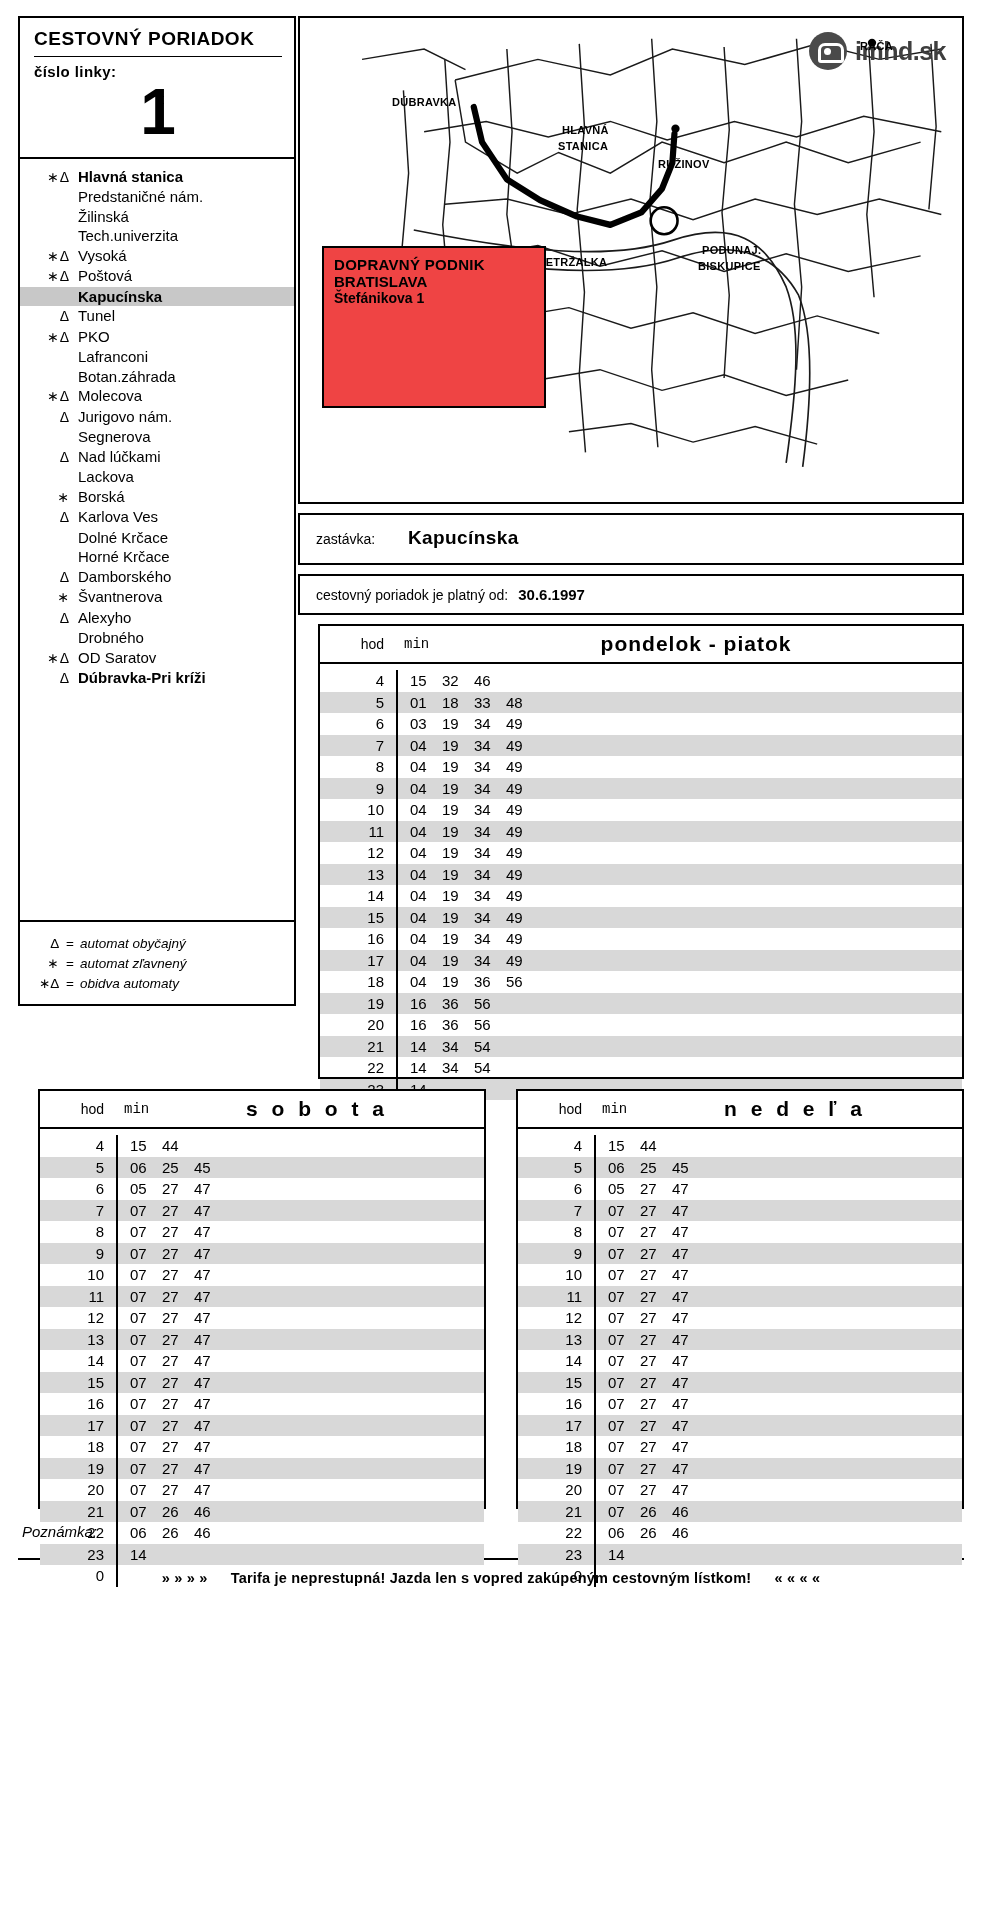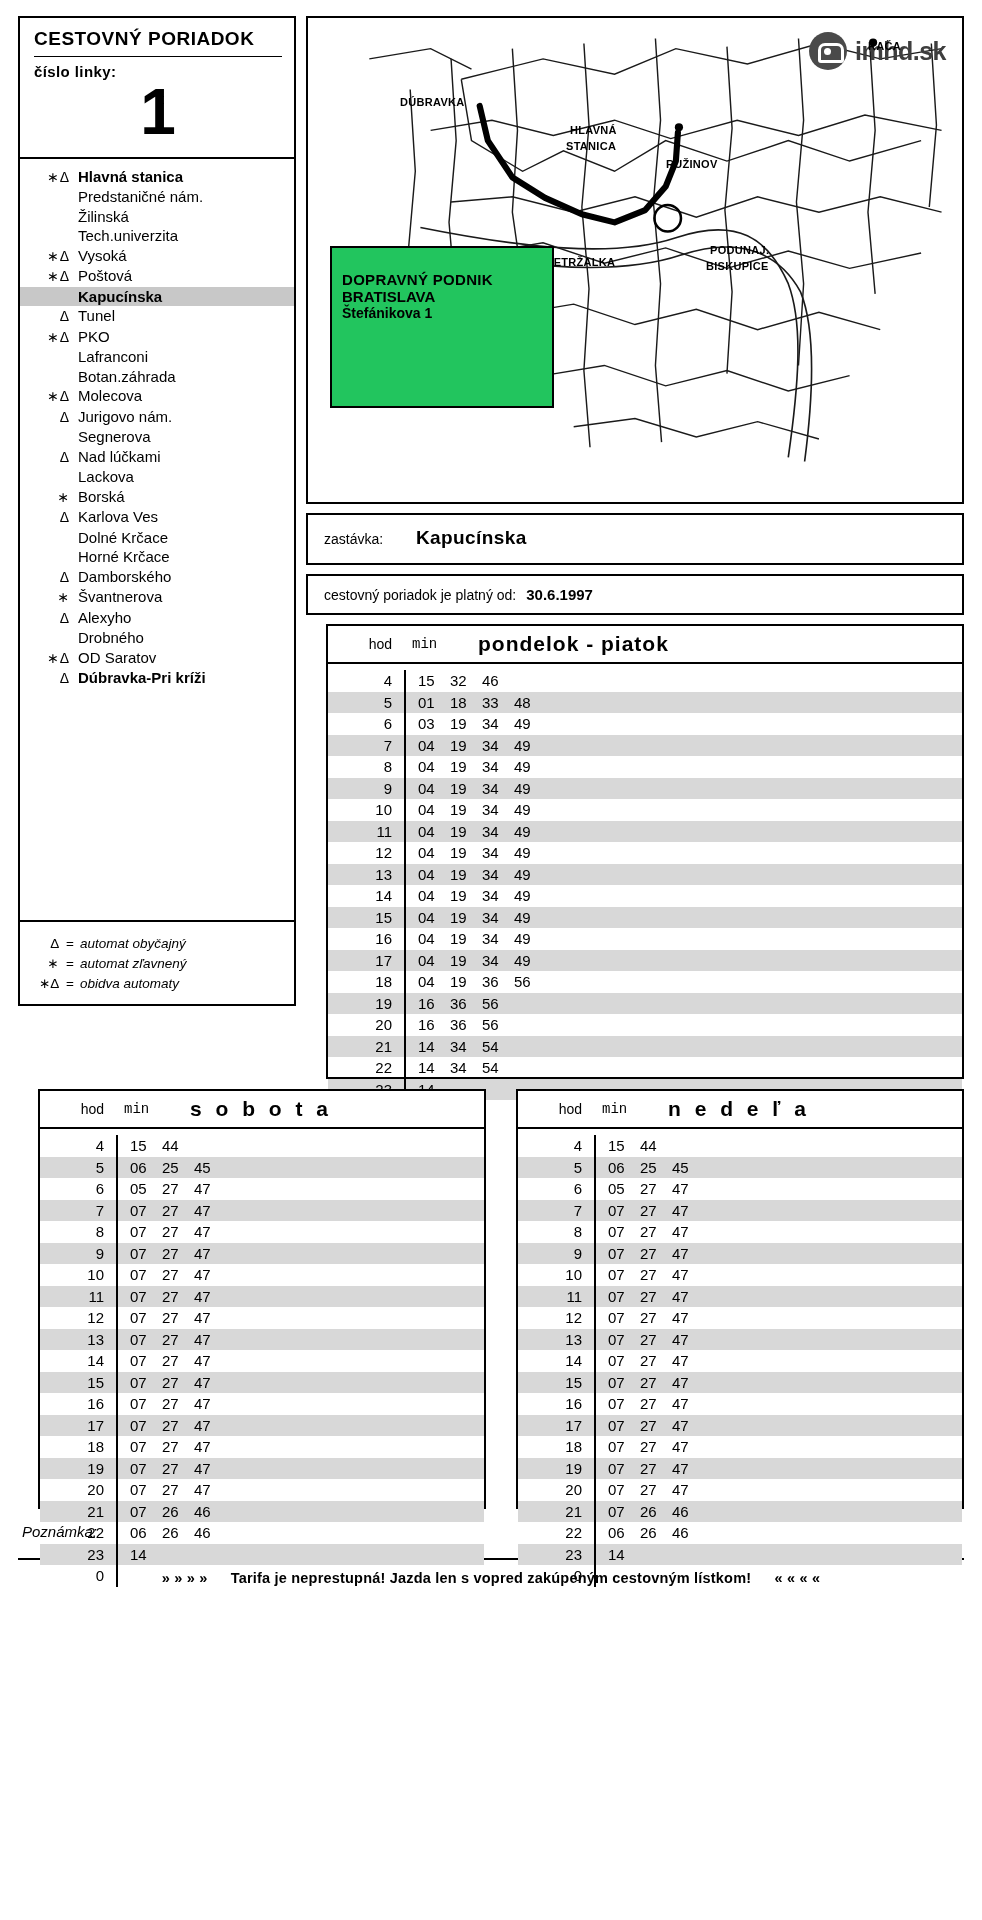--- a/index.html
+++ b/index.html
@@ -9,21 +9,21 @@
     color:#000;
     position:relative;
     overflow:hidden;
   }
   .page{
     position:absolute;
     left:18px;top:16px;
     width:946px;height:1888px;
   }
   
-  .top-row{display:flex;gap:10px;align-items:flex-start;}
+  .top-row{display:flex;gap:2px;align-items:flex-start;}
   .panel{border:2px solid #000;background:#fff;box-sizing:border-box;}
 
   
   .left-col{width:278px;height:990px;position:relative;display:flex;flex-direction:column;}
   .left-head{padding:10px 12px 6px 14px;}
   .title-main{font-size:19px;font-weight:bold;letter-spacing:.5px;}
   .rule{border-bottom:1.5px solid #000;margin:6px 0 6px 0;}
   .title-sub{font-size:15px;font-weight:bold;letter-spacing:.4px;}
   .line-number{font-size:64px;font-weight:bold;text-align:center;line-height:.95;margin:2px 0 8px 0;}
   .divider{border-top:2px solid #000;}
@@ -41,41 +41,41 @@
 
   
   .right-col{width:auto;flex:1;display:flex;flex-direction:column;gap:9px;}
   .map-panel{height:488px;position:relative;overflow:hidden;}
   .map-svg{position:absolute;inset:0;}
   .logo-imhd{position:absolute;right:16px;top:14px;display:flex;align-items:center;gap:8px;}
   .logo-circle{width:38px;height:38px;border-radius:50%;background:#4a4a4a;position:relative;}
   .logo-circle:after{content:"";position:absolute;left:9px;top:11px;width:20px;height:14px;border:3px solid #fff;border-radius:7px 7px 3px 3px;}
   .logo-circle:before{content:"";position:absolute;left:15px;top:16px;width:7px;height:7px;background:#fff;border-radius:50%;z-index:2;}
   .logo-text{font-size:25px;font-weight:bold;color:#3e3e3e;letter-spacing:-.5px;}
-  .dp-box{position:absolute;left:22px;top:228px;width:224px;height:162px;border:2px solid #000;background:#22c55e;padding:23px 10px;box-sizing:border-box;}
+  .dp-box{position:absolute;left:22px;top:228px;width:224px;height:162px;border:2px solid #000;background:#ef4444;padding:8px 10px;box-sizing:border-box;}
   .dp-box .l1{font-size:15px;font-weight:bold;letter-spacing:.3px;}
   .dp-box .l2{font-size:15px;font-weight:bold;}
   .dp-box .l3{font-size:14px;font-weight:bold;margin-bottom:2px;}
   .dpb-logo{margin-top:6px;display:flex;justify-content:center;}
   .maplabel{position:absolute;font-size:11px;font-weight:bold;letter-spacing:.3px;}
 
   .info-panel{padding:12px 16px 14px 16px;}
   .info-row{display:flex;align-items:baseline;margin-bottom:12px;}
   .info-row:last-child{margin-bottom:0;}
   .info-key{width:92px;font-size:14px;}
   .info-val{font-size:19px;font-weight:bold;letter-spacing:.4px;}
   .valid-panel{padding:10px 16px;font-size:14px;}
   .valid-panel b{font-size:15px;margin-left:10px;}
 
   
   .tt{box-sizing:border-box;margin-left:20px;}
   .tt-head{display:flex;align-items:center;border-bottom:2px solid #000;padding:6px 0 6px 0;}
   .tt-h-hod{width:64px;text-align:right;padding-right:10px;font-size:14px;}
   .tt-h-min{width:66px;font-size:14px;padding-left:10px;font-family:Liberation Mono, monospace;}
-  .tt-h-day{flex:1;text-align:left;font-size:21px;font-weight:bold;letter-spacing:1px;padding-right:40px;}
+  .tt-h-day{flex:1;text-align:center;font-size:21px;font-weight:bold;letter-spacing:1px;padding-right:40px;}
   .tt-h-day.spaced{letter-spacing:4px;}
   .tt-body{padding:6px 0 4px 0;}
   .row{display:flex;align-items:center;height:21.5px;}
   .row.shade{background:#d8d8d8;}
   .row .hod{width:64px;text-align:right;padding-right:12px;font-size:15px;}
   .row .mins{flex:1;border-left:2px solid #000;padding-left:12px;font-size:15px;white-space:pre;height:100%;display:flex;align-items:center;}
   .row .mins span{display:inline-block;width:32px;}
 
   .main-tt{height:455px;}
   .bottom-row{display:flex;gap:10px;margin-top:10px;}

